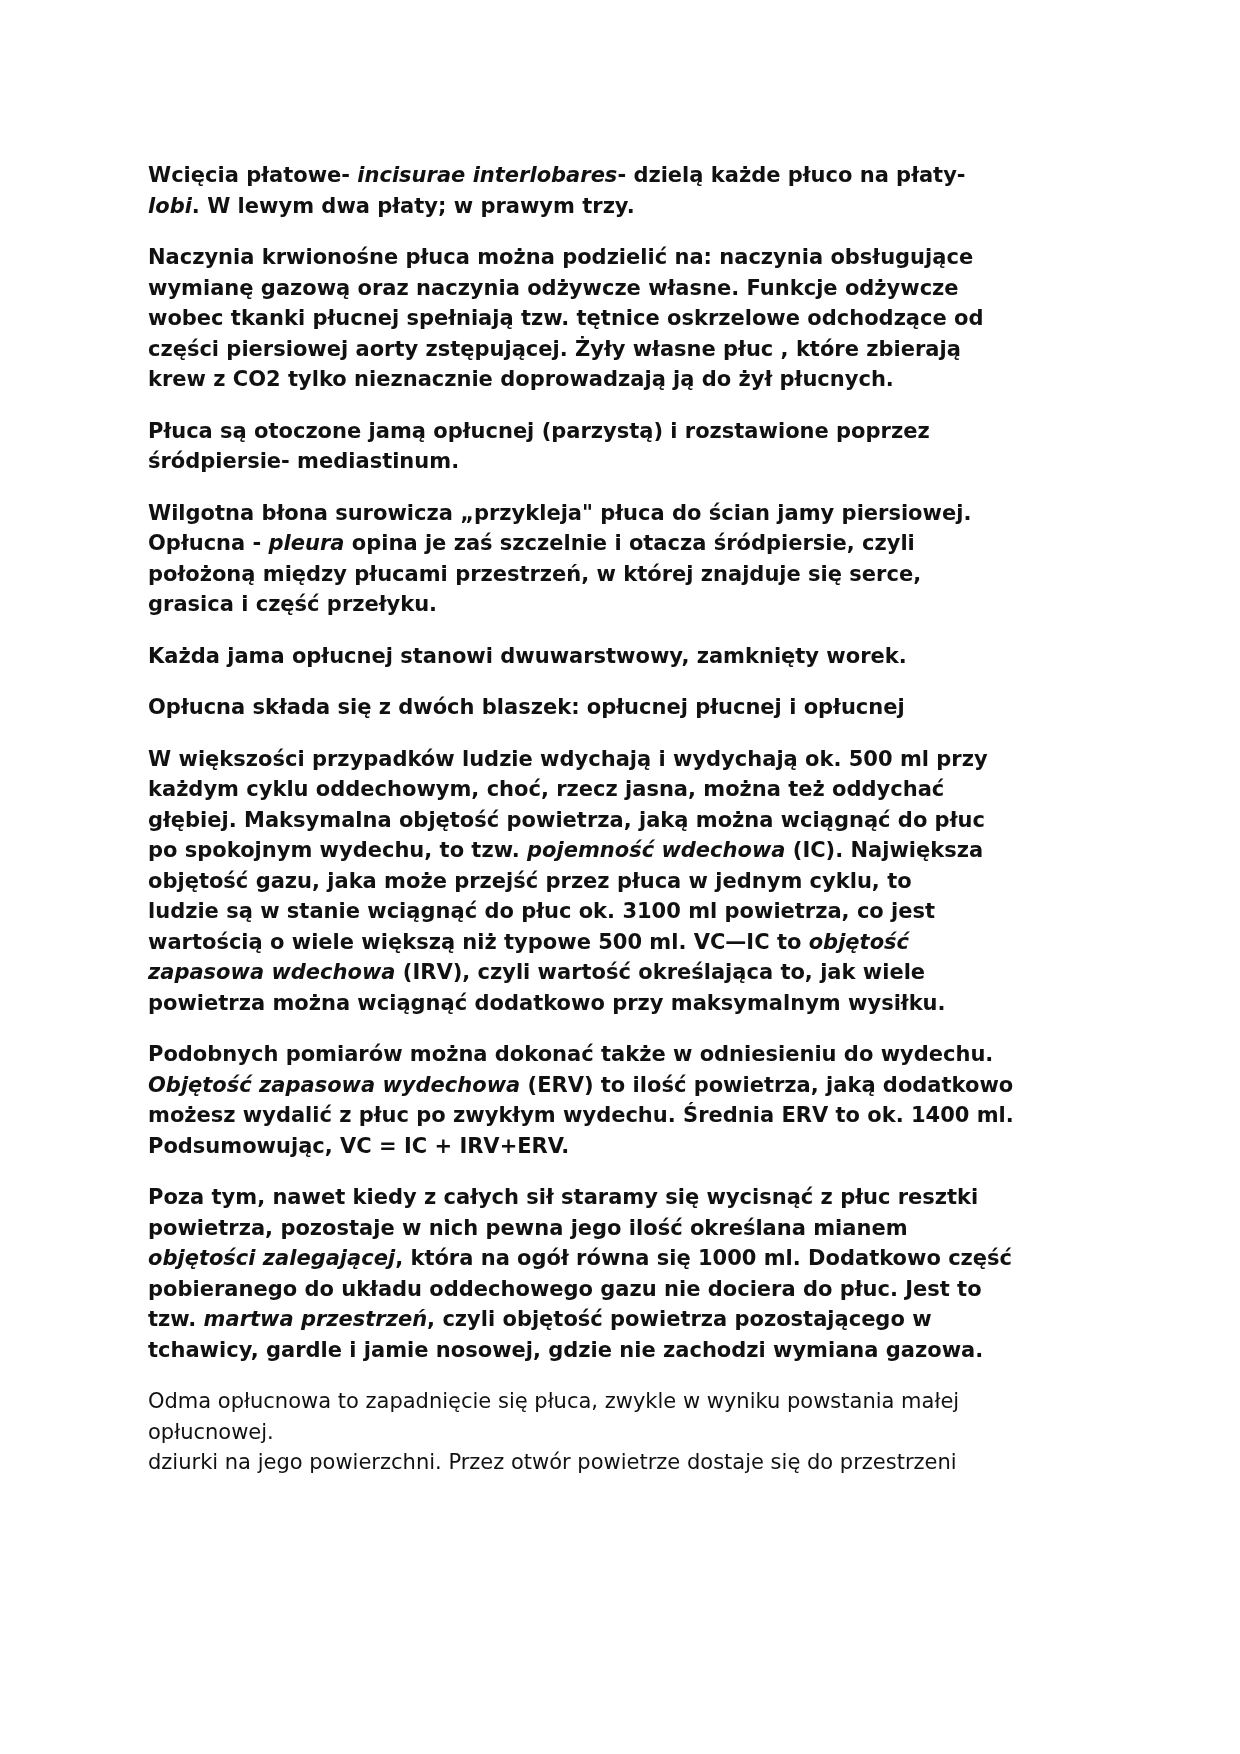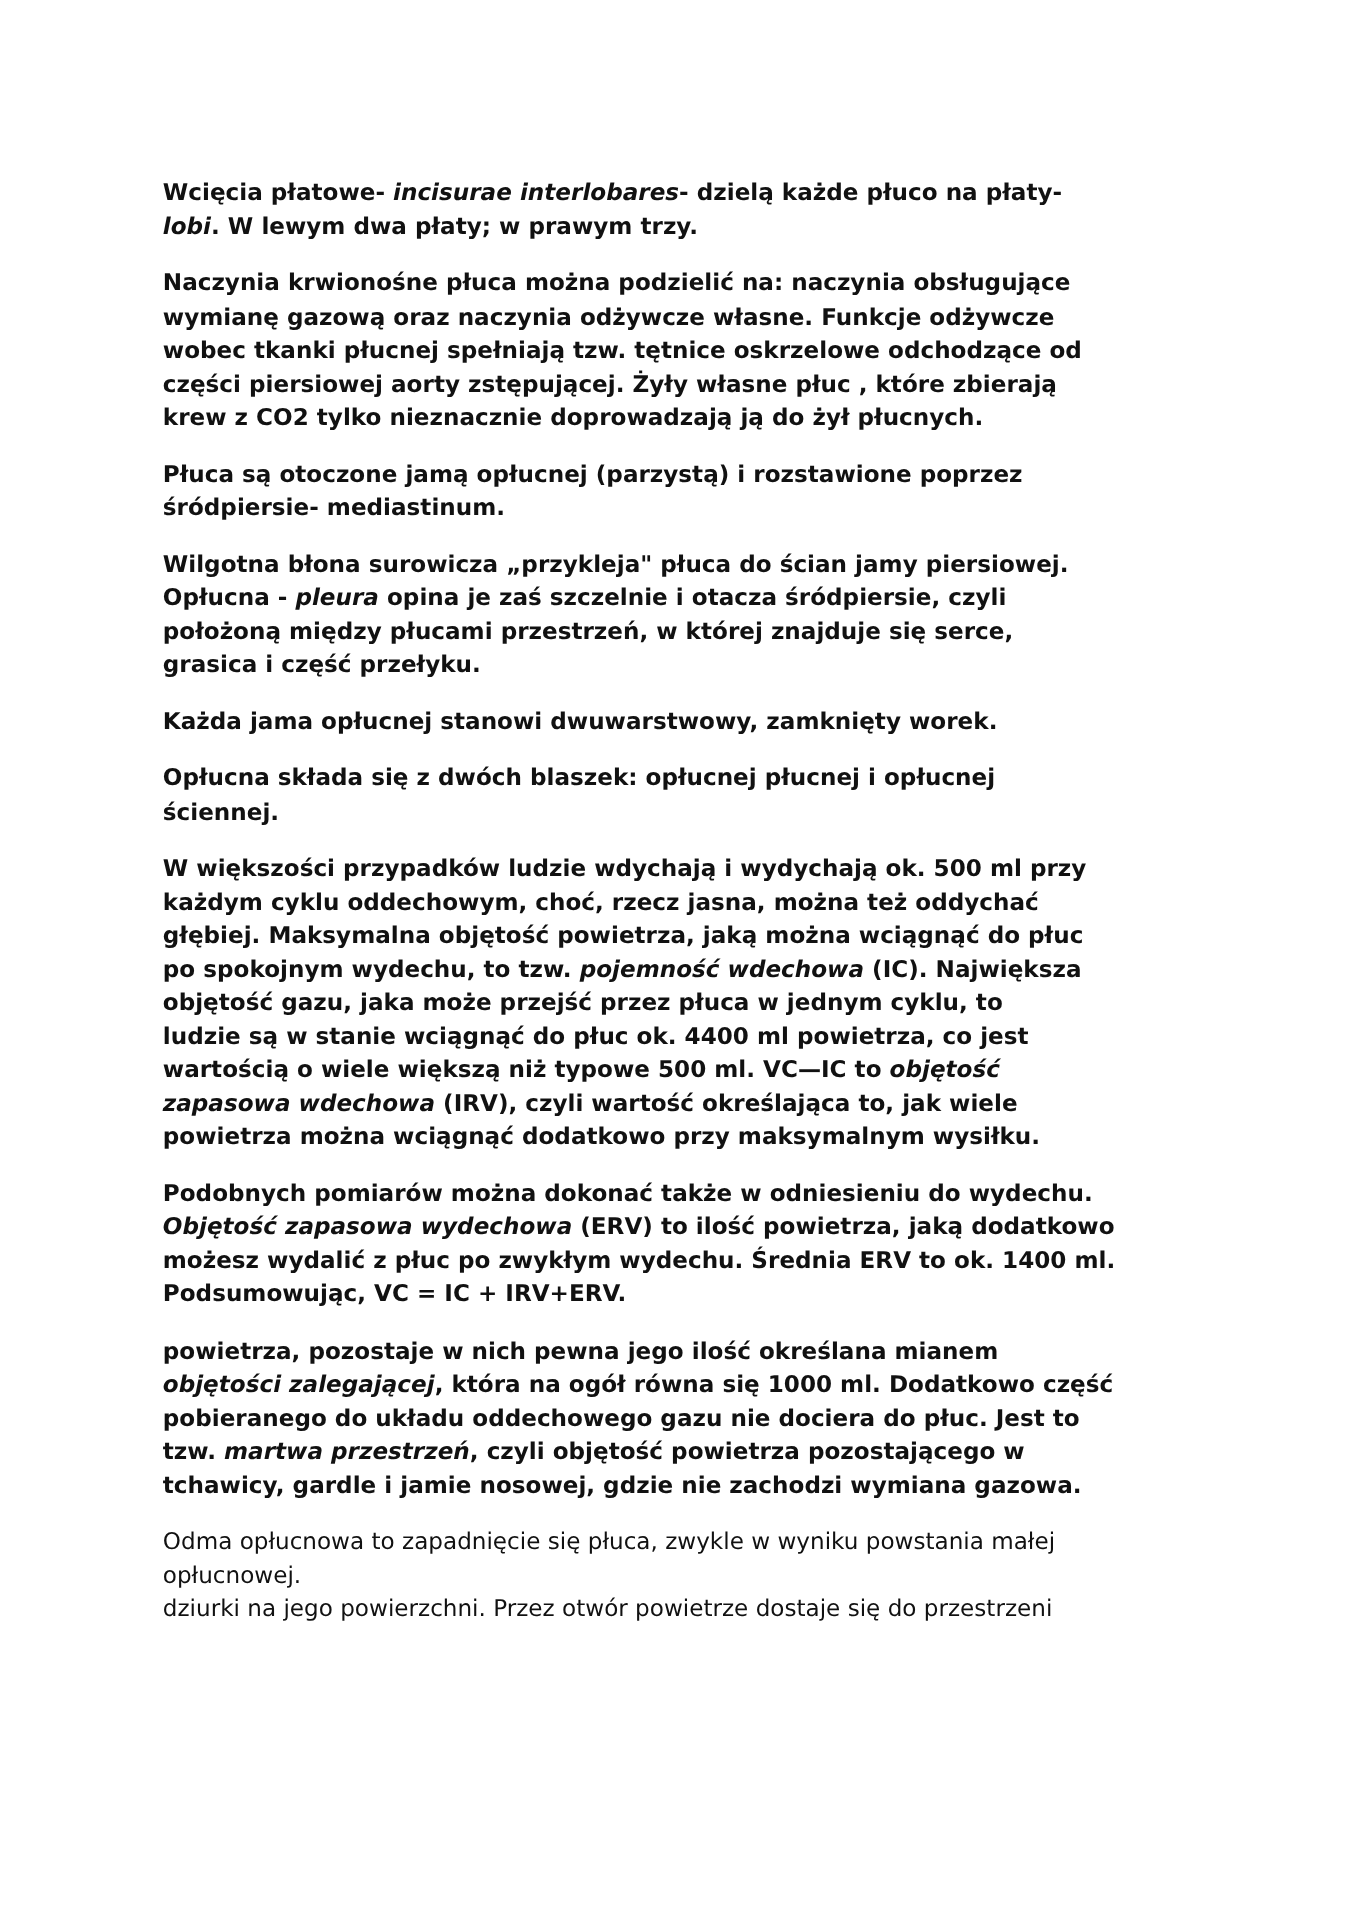--- a/index.html
+++ b/index.html
@@ -37,40 +37,40 @@
       <span class="line"><span>Wilgotna błona surowicza „przykleja" płuca do ścian jamy piersiowej.</span></span>
       <span class="line"><span>Opłucna - </span><em>pleura</em><span> opina je zaś szczelnie i otacza śródpiersie, czyli</span></span>
       <span class="line"><span>położoną między płucami przestrzeń, w której znajduje się serce,</span></span>
       <span class="line"><span>grasica i część przełyku.</span></span>
     </p>
     <p class="para">
       <span class="line"><span>Każda jama opłucnej stanowi dwuwarstwowy, zamknięty worek.</span></span>
     </p>
     <p class="para">
       <span class="line"><span>Opłucna składa się z dwóch blaszek: opłucnej płucnej i opłucnej</span></span>
-      <span class="line"><span>ściennej.</span></span>
     </p>
     <p class="para">
       <span class="line"><span>W większości przypadków ludzie wdychają i wydychają ok. 500 ml przy</span></span>
       <span class="line"><span>każdym cyklu oddechowym, choć, rzecz jasna, można też oddychać</span></span>
       <span class="line"><span>głębiej. Maksymalna objętość powietrza, jaką można wciągnąć do płuc</span></span>
       <span class="line"><span>po spokojnym wydechu, to tzw. </span><em>pojemność wdechowa</em><span> (IC). Największa</span></span>
       <span class="line"><span>objętość gazu, jaka może przejść przez płuca w jednym cyklu, to</span></span>
-      <span class="line"><span>ludzie są w stanie wciągnąć do płuc ok. 4400 ml powietrza, co jest</span></span>
+      <span class="line"><span>ludzie są w stanie wciągnąć do płuc ok. 3100 ml powietrza, co jest</span></span>
       <span class="line"><span>wartością o wiele większą niż typowe 500 ml. VC—IC to </span><em>objętość</em></span>
       <span class="line"><em>zapasowa wdechowa</em><span> (IRV), czyli wartość określająca to, jak wiele</span></span>
       <span class="line"><span>powietrza można wciągnąć dodatkowo przy maksymalnym wysiłku.</span></span>
     </p>
     <p class="para">
       <span class="line"><span>Podobnych pomiarów można dokonać także w odniesieniu do wydechu.</span></span>
       <span class="line"><em>Objętość zapasowa wydechowa</em><span> (ERV) to ilość powietrza, jaką dodatkowo</span></span>
       <span class="line"><span>możesz wydalić z płuc po zwykłym wydechu. Średnia ERV to ok. 1400 ml.</span></span>
       <span class="line"><span>Podsumowując, VC = IC + IRV+ERV.</span></span>
     </p>
     <p class="para">
+      <span class="line"><span>Poza tym, nawet kiedy z całych sił staramy się wycisnąć z płuc resztki</span></span>
       <span class="line"><span>powietrza, pozostaje w nich pewna jego ilość określana mianem</span></span>
       <span class="line"><em>objętości zalegającej</em><span>, która na ogół równa się 1000 ml. Dodatkowo część</span></span>
       <span class="line"><span>pobieranego do układu oddechowego gazu nie dociera do płuc. Jest to</span></span>
       <span class="line"><span>tzw. </span><em>martwa przestrzeń</em><span>, czyli objętość powietrza pozostającego w</span></span>
       <span class="line"><span>tchawicy, gardle i jamie nosowej, gdzie nie zachodzi wymiana gazowa.</span></span>
     </p>
     <p class="para regular">
       <span class="line"><span>Odma opłucnowa to zapadnięcie się płuca, zwykle w wyniku powstania małej</span></span>
       <span class="line"><span>opłucnowej.</span></span>
       <span class="line"><span>dziurki na jego powierzchni. Przez otwór powietrze dostaje się do przestrzeni</span></span>

